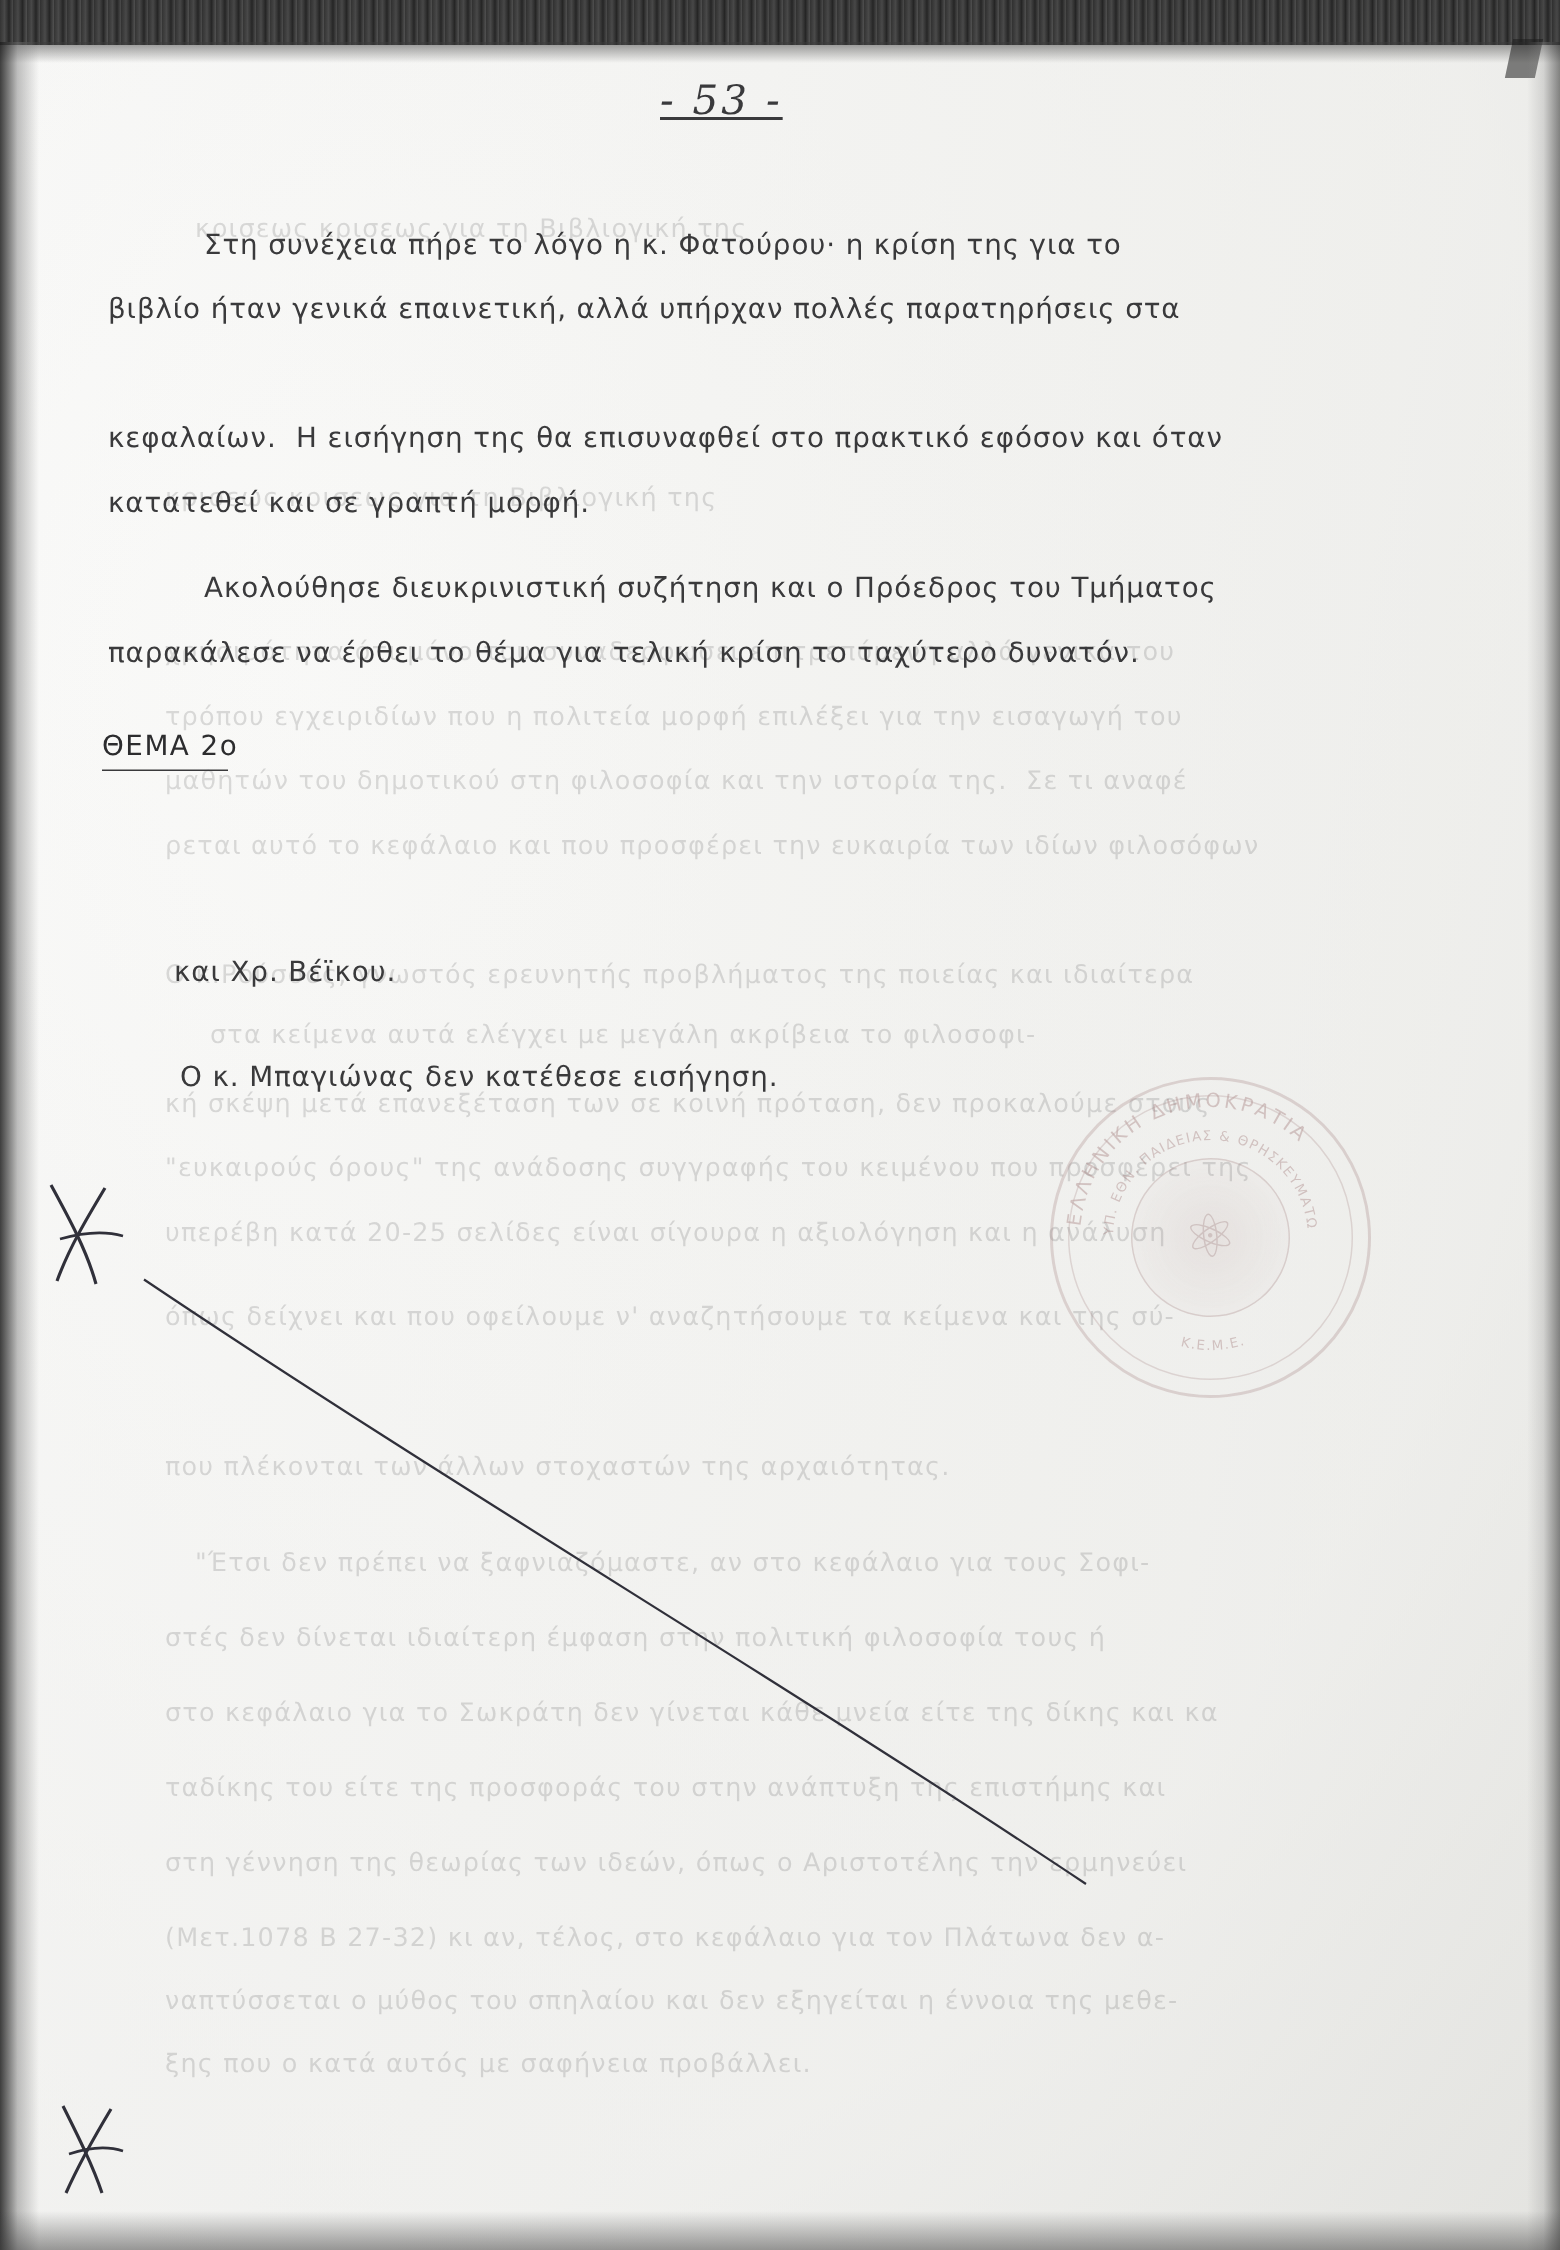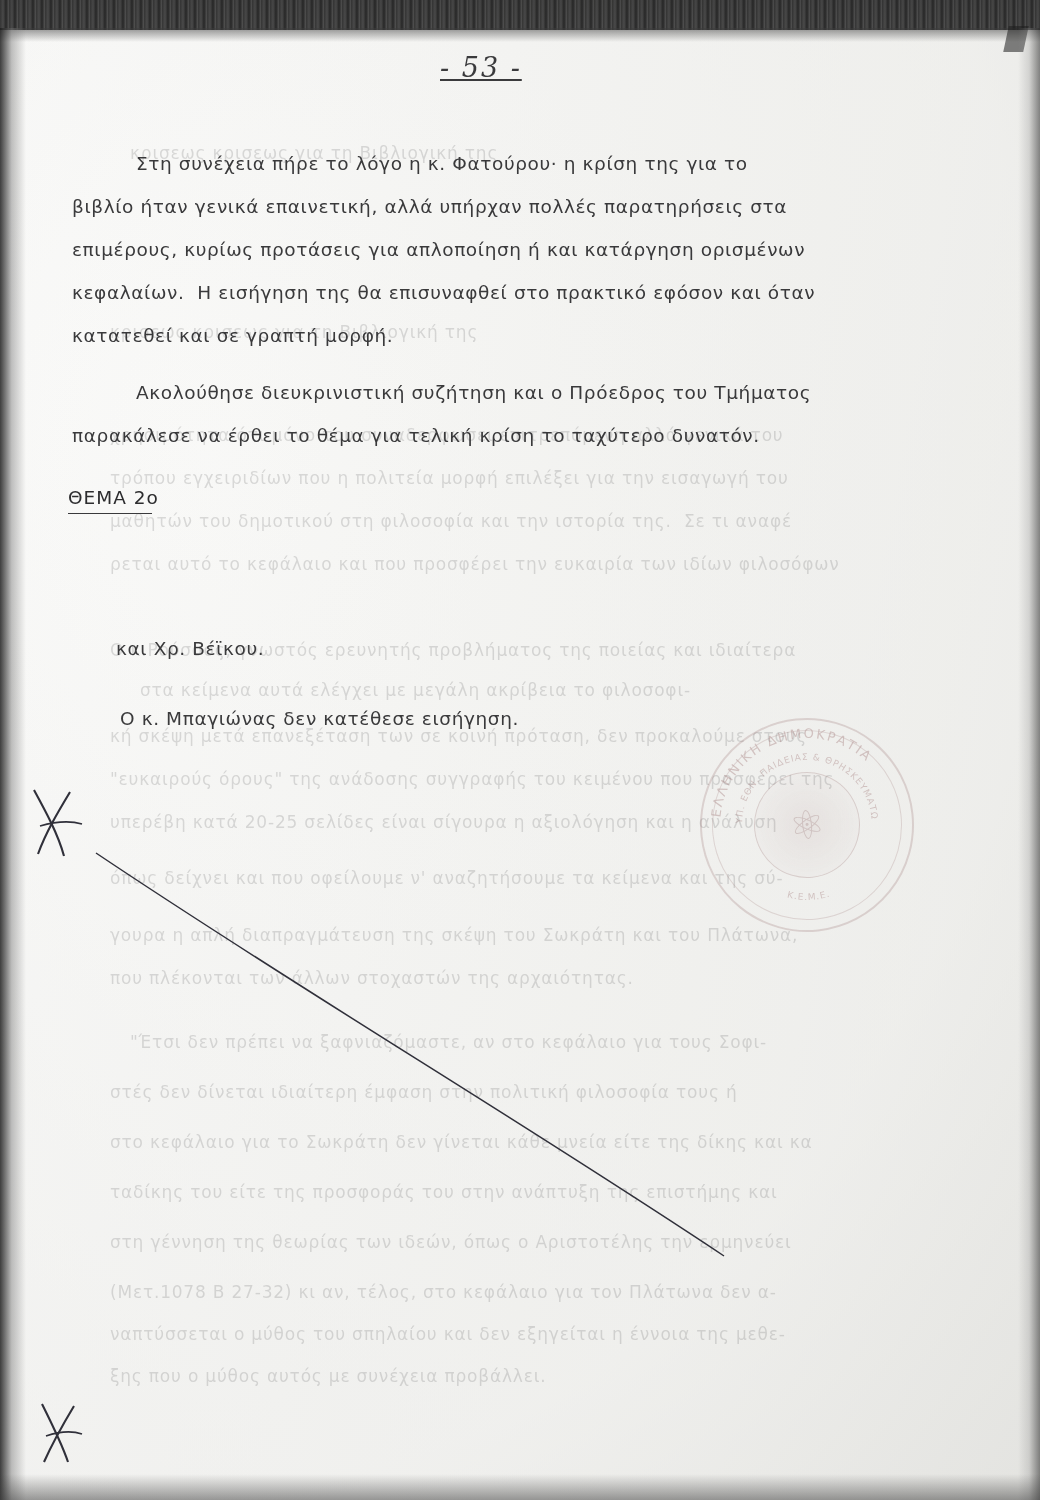--- a/index.html
+++ b/index.html
@@ -193,37 +193,35 @@
     <div class="bl" style="left:110px; top:425px;">χρησιμότητα ότι μόνο του συναδερφωσει επιτρεπόμενη αλλά γενικά του</div>
     <div class="bl" style="left:110px; top:468px;">τρόπου εγχειριδίων που η πολιτεία μορφή επιλέξει για την εισαγωγή του</div>
     <div class="bl" style="left:110px; top:511px;">μαθητών του δημοτικού στη φιλοσοφία και την ιστορία της.  Σε τι αναφέ</div>
     <div class="bl" style="left:110px; top:554px;">ρεται αυτό το κεφάλαιο και που προσφέρει την ευκαιρία των ιδίων φιλοσόφων</div>
     <div class="bl" style="left:110px; top:640px;">Ο κ.Ρούσσος, γνωστός ερευνητής προβλήματος της ποιείας και ιδιαίτερα</div>
     <div class="bl" style="left:140px; top:644px;margin-top:36px;">στα κείμενα αυτά ελέγχει με μεγάλη ακρίβεια το φιλοσοφι-</div>
     <div class="bl" style="left:110px; top:726px;">κή σκέψη μετά επανεξέταση των σε κοινή πρόταση, δεν προκαλούμε στους</div>
     <div class="bl" style="left:110px; top:769px;">"ευκαιρούς όρους" της ανάδοσης συγγραφής του κειμένου που προσφέρει της</div>
     <div class="bl" style="left:110px; top:812px;">υπερέβη κατά 20-25 σελίδες είναι σίγουρα η αξιολόγηση και η ανάλυση</div>
     <div class="bl" style="left:110px; top:868px;">όπως δείχνει και που οφείλουμε ν' αναζητήσουμε τα κείμενα και της σύ-</div>
-    <div class="bl" style="left:110px; top:925px;">γουρα η απλή διαπραγμάτευση της σκέψη του Σωκράτη και του Πλάτωνα,</div>
     <div class="bl" style="left:110px; top:968px;">που πλέκονται των άλλων στοχαστών της αρχαιότητας.</div>
     <div class="bl" style="left:130px; top:1032px;">"Έτσι δεν πρέπει να ξαφνιαζόμαστε, αν στο κεφάλαιο για τους Σοφι-</div>
     <div class="bl" style="left:110px; top:1082px;">στές δεν δίνεται ιδιαίτερη έμφαση στην πολιτική φιλοσοφία τους ή</div>
     <div class="bl" style="left:110px; top:1132px;">στο κεφάλαιο για το Σωκράτη δεν γίνεται κάθε μνεία είτε της δίκης και κα</div>
     <div class="bl" style="left:110px; top:1182px;">ταδίκης του είτε της προσφοράς του στην ανάπτυξη της επιστήμης και</div>
     <div class="bl" style="left:110px; top:1232px;">στη γέννηση της θεωρίας των ιδεών, όπως ο Αριστοτέλης την ερμηνεύει</div>
     <div class="bl" style="left:110px; top:1282px;">(Μετ.1078 Β 27-32) κι αν, τέλος, στο κεφάλαιο για τον Πλάτωνα δεν α-</div>
     <div class="bl" style="left:110px; top:1324px;">ναπτύσσεται ο μύθος του σπηλαίου και δεν εξηγείται η έννοια της μεθε-</div>
-    <div class="bl" style="left:110px; top:1366px;">ξης που ο μύθος αυτός με συνέχεια προβάλλει.</div>
+    <div class="bl" style="left:110px; top:1366px;">ξης που ο κατά αυτός με σαφήνεια προβάλλει.</div>
   </div>
 
   <div class="page-number">- 53 -</div>
 
   <div class="doc-text main-line" style="left:136px; top:142px;">Στη συνέχεια πήρε το λόγο η κ. Φατούρου· η κρίση της για το</div>
   <div class="doc-text main-line" style="left:72px; top:185px;">βιβλίο ήταν γενικά επαινετική, αλλά υπήρχαν πολλές παρατηρήσεις στα</div>
-  <div class="doc-text main-line" style="left:72px; top:228px;">επιμέρους, κυρίως προτάσεις για απλοποίηση ή και κατάργηση ορισμένων</div>
   <div class="doc-text main-line" style="left:72px; top:271px;">κεφαλαίων.  Η εισήγηση της θα επισυναφθεί στο πρακτικό εφόσον και όταν</div>
   <div class="doc-text main-line" style="left:72px; top:314px;">κατατεθεί και σε γραπτή μορφή.</div>
 
   <div class="doc-text main-line" style="left:136px; top:371px;">Ακολούθησε διευκρινιστική συζήτηση και ο Πρόεδρος του Τμήματος</div>
   <div class="doc-text main-line" style="left:72px; top:414px;">παρακάλεσε να έρθει το θέμα για τελική κρίση το ταχύτερο δυνατόν.</div>
 
   <div class="section-heading">
     <span>ΘΕΜΑ 2ο</span>
     <span class="underline"></span>
   </div>

